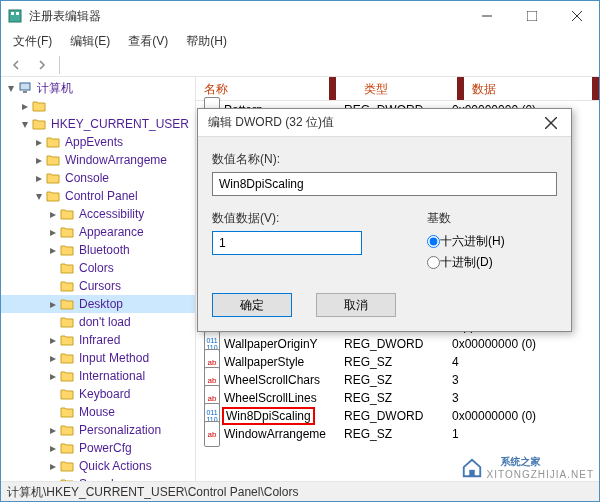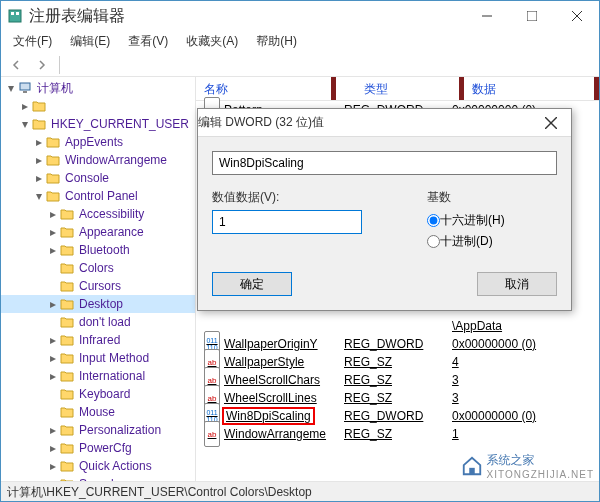--- a/index.html
+++ b/index.html
@@ -1,21 +1,21 @@
 <!DOCTYPE html>
 <html><head>
 <meta charset="utf-8">
 <style>
 * { box-sizing: border-box; margin: 0; padding: 0; font-family: "Microsoft YaHei", "Segoe UI", sans-serif; font-size: 12px; }
 body { width: 600px; height: 502px; overflow: hidden; background: #fff; position: relative; }
 
 .window { width: 600px; height: 502px; border: 1px solid #4a90c2; display: flex; flex-direction: column; }
 .titlebar { height: 30px; display: flex; align-items: center; background: #fff; }
 .titlebar .icon { width: 16px; height: 16px; margin: 0 6px; }
-.titlebar .title { flex: 1; font-size: 16px; color: #333; }
+.titlebar .title { flex: 1; font-size: 12px; color: #333; }
 .winbtns { display: flex; }
 .winbtn { width: 45px; height: 28px; display: flex; align-items: center; justify-content: center; color: #555; }
 .winbtn svg { width: 10px; height: 10px; }
 
 .menubar { height: 22px; display: flex; padding: 0 4px; gap: 2px; }
 .menuitem { padding: 2px 8px; color: #333; }
 
 .toolbar { height: 24px; display: flex; align-items: center; border-bottom: 1px solid #e5e5e5; padding: 0 4px; gap: 4px; }
 .tbtn { width: 22px; height: 20px; display: flex; align-items: center; justify-content: center; }
 .tsep { width: 1px; height: 18px; background: #ccc; margin: 0 2px; }
@@ -28,61 +28,61 @@
 .tree-icon { width: 16px; height: 16px; margin-right: 4px; display: flex; align-items: center; justify-content: center; }
 .tree-label { color: #4c1d95; }
 .tree-item.selected { background: #cce8ff; }
 .tree-item.selected .tree-label { background: #cce8ff; }
 
 .folder-icon svg { width: 14px; height: 12px; }
 .computer-icon svg { width: 14px; height: 14px; }
 
 .list { flex: 1; overflow: hidden; position: relative; }
 .list-header { display: flex; height: 24px; border-bottom: 1px solid #e5e5e5; }
-.list-header .col { padding: 4px 8px; border-right: 5px solid #7f1d1d; color: #1d4ed8; }
+.list-header .col { padding: 4px 8px; border-right: 7px solid #7f1d1d; color: #c2410c; }
 .col-name { width: 140px; }
 .col-type { width: 108px; margin-left: 20px; }
 .col-data { flex: 1; }
 
 .list-body { }
 .list-row { display: flex; height: 18px; align-items: center; }
-.list-row .cell { padding: 0 8px; overflow: hidden; text-overflow: ellipsis; white-space: nowrap; text-decoration: underline; }
+.list-row .cell { padding: 0 8px; overflow: hidden; text-overflow: ellipsis; white-space: nowrap; }
 .list-row .cell-name { width: 140px; display: flex; align-items: center; gap: 4px; }
 .list-row .cell-type { width: 108px; }
 .list-row .cell-data { flex: 1; }
 .list-row.highlighted .cell-name .rowlabel { outline: 2px solid #e00; outline-offset: 0; padding: 0 2px; }
 
 .value-icon { width: 16px; height: 26px; display: flex; align-items: center; justify-content: center; font-size: 8px; border: 1px solid #888; background: #fff; border-radius: 2px; }
 .value-icon.ab { color: #c00; }
 .value-icon.bin { color: #06c; font-size: 7px; }
 
 .statusbar { height: 20px; border-top: 1px solid #e5e5e5; padding: 2px 6px; color: #333; background: #f0f0f0; }
 
 
 .dialog { position: absolute; left: 197px; top: 108px; width: 375px; background: #f0f0f0; border: 1px solid #888; box-shadow: 2px 2px 8px rgba(0,0,0,0.3); }
-.dlg-titlebar { height: 28px; background: #fff; display: flex; align-items: center; border-bottom: 1px solid #ddd; }
+.dlg-titlebar { height: 28px; background: #fff; display: flex; align-items: center; padding-left: 10px; border-bottom: 1px solid #ddd; }
 .dlg-title { flex: 1; color: #333; }
 .dlg-close { width: 40px; height: 28px; display: flex; align-items: center; justify-content: center; }
 .dlg-body { padding: 14px; }
 .dlg-label { color: #333; margin-bottom: 4px; }
 .dlg-input { width: 100%; height: 24px; border: 1px solid #7a7a7a; padding: 2px 6px; background: #fff; }
 .dlg-row2 { display: flex; gap: 20px; margin-top: 14px; }
 .dlg-col-left { flex: 1; }
 .dlg-col-right { width: 130px; }
 .dlg-input-small { width: 150px; height: 24px; border: 1px solid #0078d7; padding: 2px 6px; background: #fff; }
 .dlg-group-title { color: #333; margin-bottom: 6px; }
 .dlg-radio { display: flex; align-items: center; margin-bottom: 4px; }
 .dlg-radio input { width: 13px; height: 13px; }
-.dlg-buttons { display: flex; justify-content: space-between; gap: 24px; margin-top: 18px; }
+.dlg-buttons { display: flex; justify-content: flex-start; gap: 24px; margin-top: 18px; }
 .dlg-btn { width: 80px; height: 24px; border: 1px solid #adadad; background: #e1e1e1; text-align: center; line-height: 22px; }
 .dlg-btn.primary { border-color: #0078d7; }
 
 .watermark { position: absolute; right: 6px; bottom: 22px; display: flex; align-items: center; gap: 4px; opacity: 0.9; }
 .watermark .wm-icon { width: 22px; height: 22px; }
-.watermark .wm-text { font-size: 12px; color: #3169a8; font-weight: normal; }
+.watermark .wm-text { font-size: 10px; color: #3169a8; font-weight: bold; margin-left: 14px; }
 .watermark .wm-url { font-size: 10px; color: #888; letter-spacing: 1px; }
 
 .indent-0 { padding-left: 4px; }
 .indent-1 { padding-left: 18px; }
 .indent-2 { padding-left: 32px; }
 .indent-3 { padding-left: 46px; }
 </style>
 </head>
 <body>
 
@@ -114,21 +114,20 @@
             <line x1="10" y1="0" x2="0" y2="10" stroke="#333" stroke-width="1"></line>
           </svg>
         </div>
     </div>
   </div>
 
   <div class="menubar">
     <div class="menuitem">文件(F)</div>
     <div class="menuitem">编辑(E)</div>
     <div class="menuitem">查看(V)</div>
-    <div class="menuitem">收藏夹(A)</div>
     <div class="menuitem">帮助(H)</div>
   </div>
 
   <div class="toolbar">
     <div class="tbtn">
         <svg width="12" height="12" viewBox="0 0 12 12">
           <path d="M8 2 L4 6 L8 10" fill="none" stroke="#888" stroke-width="1.5"></path>
         </svg>
       </div>
     <div class="tbtn">
@@ -475,34 +474,35 @@
               <span class="value-icon ab">ab</span>
               <span class="rowlabel">WindowArrangeme</span>
             </div>
             <div class="cell cell-type">REG_SZ</div>
             <div class="cell cell-data">1</div>
           </div>
         </div>
     </div>
   </div>
 
-  <div class="statusbar">计算机\HKEY_CURRENT_USER\Control Colors\Desktop</div>
+  <div class="statusbar">计算机\HKEY_CURRENT_USER\Control Panel\Colors</div>
 </div>
 
 <div class="dialog">
   <div class="dlg-titlebar">
     <span class="dlg-title">编辑 DWORD (32 位)值</span>
     <div class="dlg-close">
         <svg width="12" height="12" viewBox="0 0 10 10">
           <line x1="0" y1="0" x2="10" y2="10" stroke="#333" stroke-width="1.2"></line>
           <line x1="10" y1="0" x2="0" y2="10" stroke="#333" stroke-width="1.2"></line>
         </svg>
       </div>
   </div>
   <div class="dlg-body">
+    <div class="dlg-label">数值名称(N):</div>
     <input class="dlg-input" readonly="" value="Win8DpiScaling" style="">
     <div class="dlg-row2">
       <div class="dlg-col-left">
         <div class="dlg-label">数值数据(V):</div>
         <input class="dlg-input-small" value="1" style="">
       </div>
       <div class="dlg-col-right">
         <div class="dlg-group-title">基数</div>
         <label class="dlg-radio">
           <input type="radio" name="base" checked="" style="">

